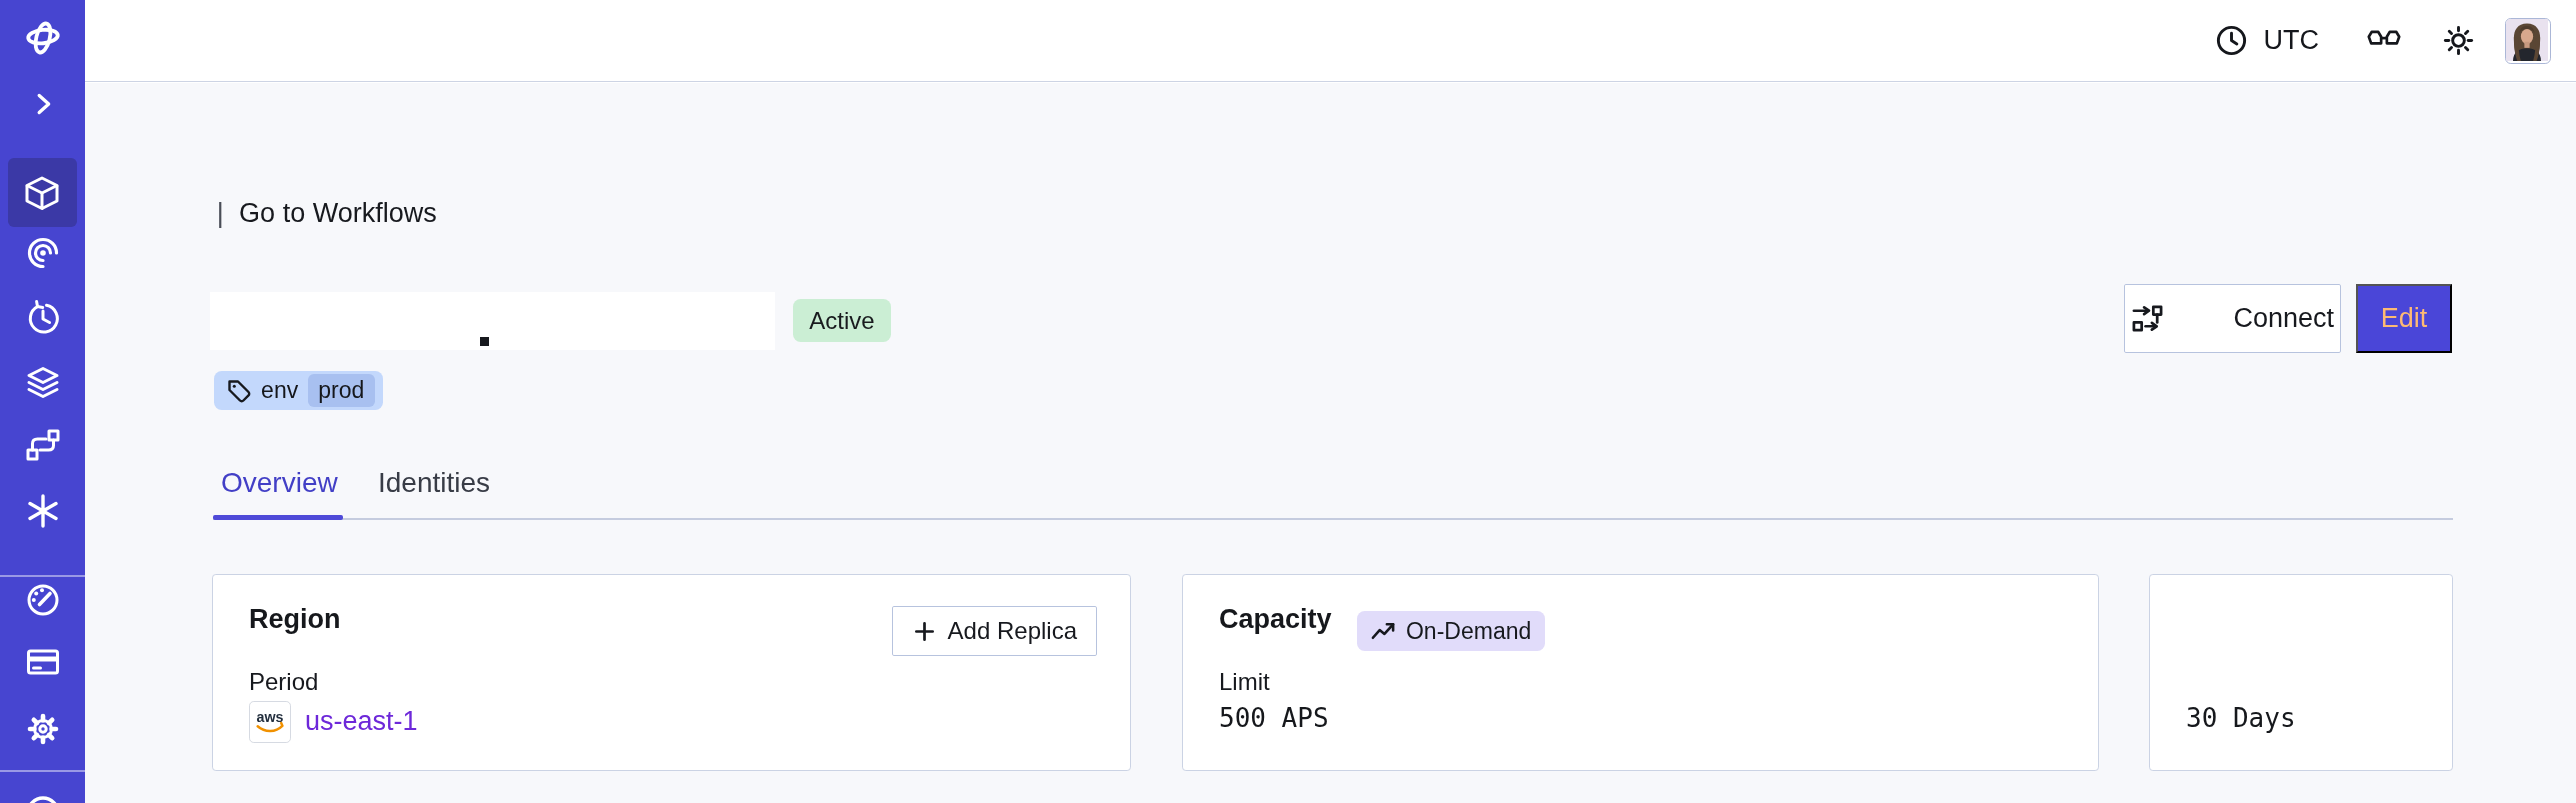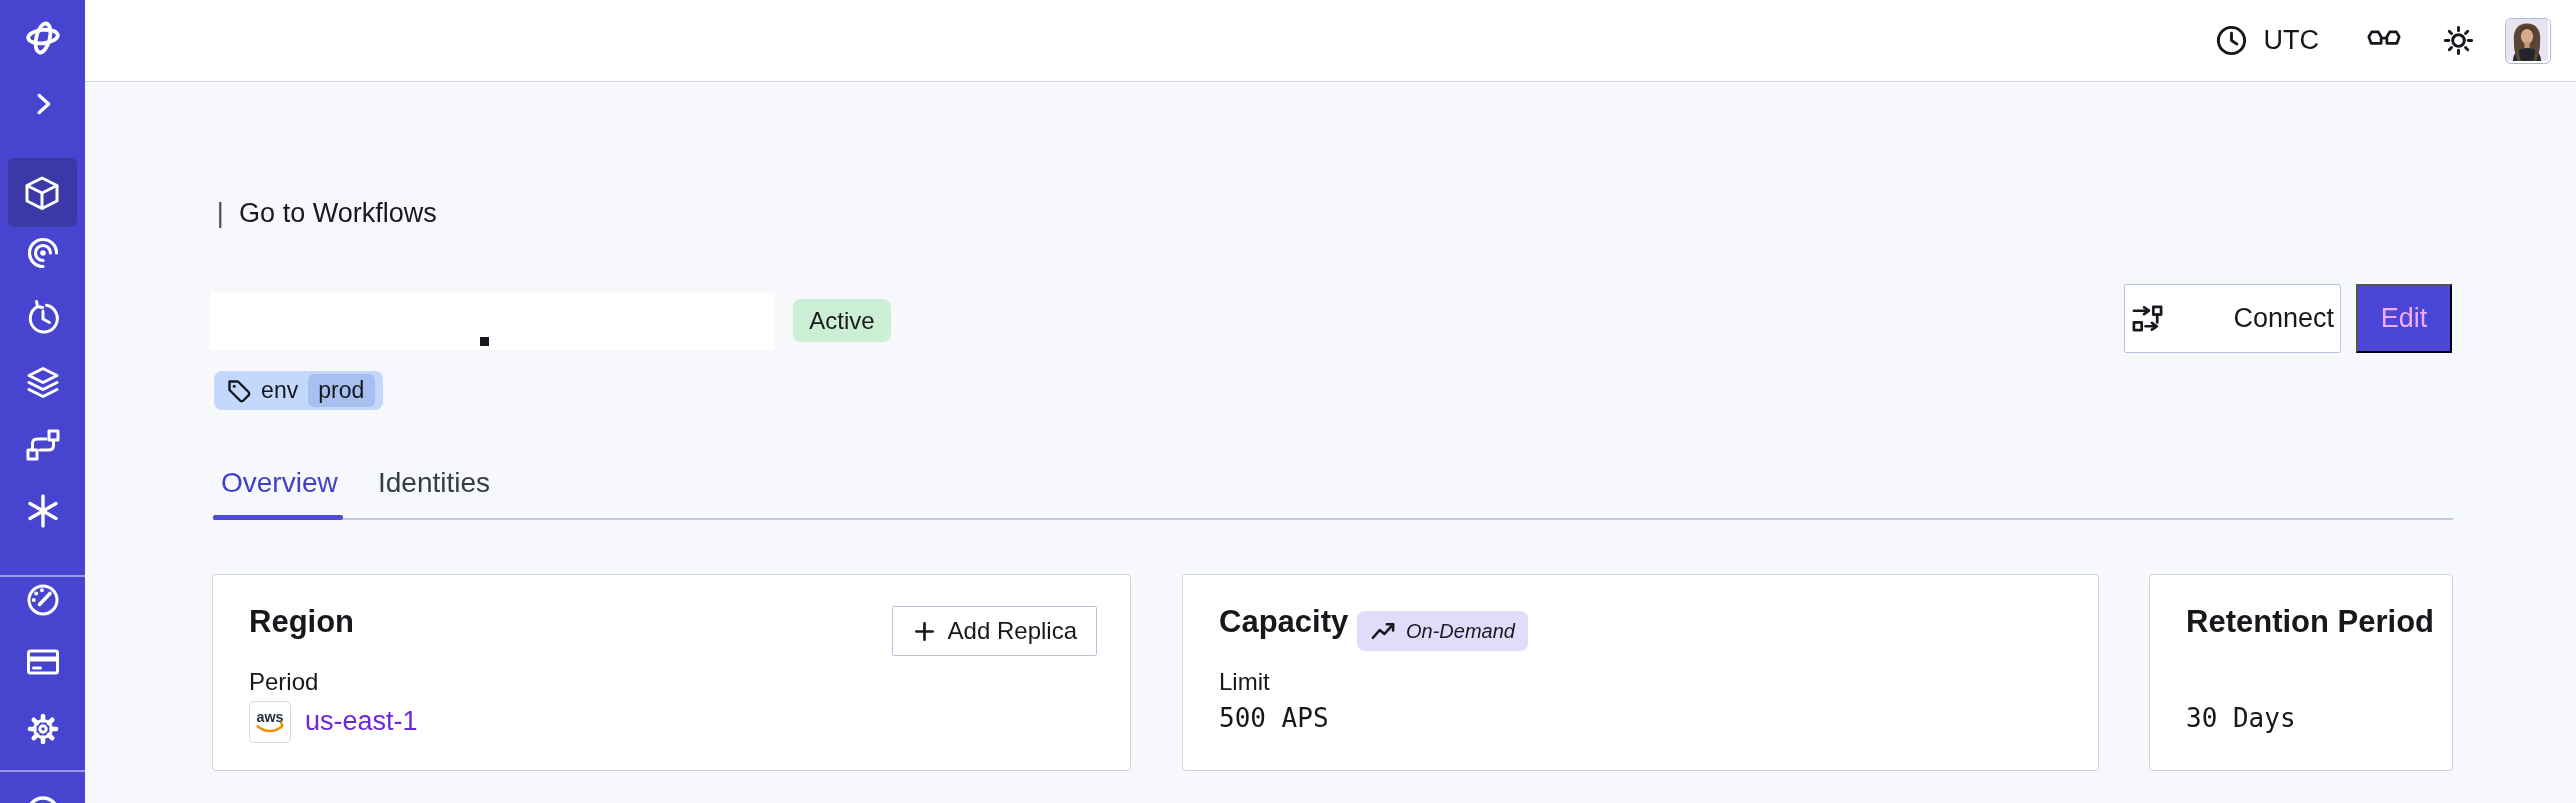--- a/index.html
+++ b/index.html
@@ -32,47 +32,47 @@
   .crumb-sep{font-size:27px;color:#4a4e57;padding:0 3.8px;}
 
   .redact-box{left:210px;top:292px;width:565px;height:58px;background:#ffffff;}
   .redact-dot{left:480px;top:337px;width:8.6px;height:8.6px;background:#17191e;}
 
   .badge-active{left:793px;top:299px;height:43px;padding:0 16.3px;border-radius:7.7px;background:#cbeed4;
     display:inline-flex;align-items:center;font-size:24px;color:#191b1e;}
 
   .btn-connect{left:2124px;top:284px;width:217px;height:69px;background:#fff;border:1.9px solid #b7c3de;border-radius:1.9px;
     display:flex;align-items:center;justify-content:space-between;gap:14.4px;font-size:27px;color:#17191e;cursor:pointer;box-sizing:border-box;}
-  .btn-edit{left:2356px;top:284px;width:96px;height:69px;background:#4a46d8;color:#f0abfc;font-size:27px;
+  .btn-edit{left:2356px;top:284px;width:96px;height:69px;background:#4a46d8;color:#fdba74;font-size:27px;
     display:flex;align-items:center;justify-content:center;cursor:pointer;}
 
   .tag-chip{left:214px;top:371px;height:39px;background:#c3d8fc;border-radius:7.7px;
     display:inline-flex;align-items:center;gap:9.6px;padding:0 8.6px 0 11.5px;font-size:23px;color:#15171b;}
   .tag-inner{background:#a8c0f0;border-radius:5.8px;padding:2.9px 10.5px;}
 
   .tab{position:absolute;top:467px;font-size:28px;font-weight:500;cursor:pointer;text-align:right;}
   .tab-active{color:#423fc6;}
   .tab-idle{color:#383c46;}
   .tab-bar-active{left:213px;top:515px;width:130px;height:4.8px;background:#4f4ad8;border-radius:1.9px;}
   .tab-bar-gray{left:213px;top:518px;width:2240px;height:1.9px;background:#c5ccdf;}
 
   
   .card{top:574px;height:197px;background:#fff;border:1.9px solid #cbd3e4;border-radius:3.8px;box-sizing:border-box;position:absolute;}
-  .card-title{position:absolute;left:36px;top:29px;font-size:31px;font-weight:600;color:#16181c;}
+  .card-title{position:absolute;left:36px;top:29px;font-size:27px;font-weight:600;color:#16181c;}
   .card-label{position:absolute;left:36px;top:93px;font-size:24px;color:#17191e;}
   .mono-val{position:absolute;left:36px;top:128px;font-size:26px;color:#16181c;font-family:"DejaVu Sans Mono",monospace;}
 
   .btn-add-replica{position:absolute;right:33px;top:31px;height:50px;padding:3px 19px;background:#fff;border:1.9px solid #b7c3de;border-radius:1.9px;
     display:flex;align-items:center;gap:10.5px;font-size:24px;color:#17191e;cursor:pointer;box-sizing:border-box;}
   .aws-badge{position:absolute;left:36px;top:126px;width:42px;height:42px;background:#fff;border:1.9px solid #d6dae2;border-radius:4.8px;
     display:flex;align-items:center;justify-content:center;box-sizing:border-box;}
   .region-val{position:absolute;left:92px;top:131px;font-size:27px;color:#6d28d9;text-align:right;}
 
   .badge-ondemand{position:absolute;left:174px;top:36px;height:40px;background:#e1dcfa;border-radius:7.7px;
-    display:inline-flex;align-items:center;gap:8.6px;padding:0 13.4px;font-size:20px;color:#17191e;font-style:italic;}
+    display:inline-flex;align-items:center;gap:8.6px;padding:0 13.4px;font-size:23px;color:#17191e;}
   .annotation{position:absolute;left:628px;top:24px;width:261px;height:66px;border:4.8px solid #e8492c;box-sizing:border-box;}
   .btn-manage{position:absolute;left:5.8px;top:5.8px;right:5.8px;bottom:5.8px;background:#fff;border:1.9px solid #b7c3de;
     display:flex;align-items:center;justify-content:center;gap:12.5px;font-size:24px;color:#17191e;cursor:pointer;}
 </style>
 </head>
 <body>
 
 <div class="abs sidebar">
 
   <div class="sb-item" style="top:15.3px;">
@@ -316,16 +316,15 @@
         <path d="M17.5 5.5 H24 V12"></path>
       </g>
     </svg>
     <span>On-Demand</span>
   </div>
   <div class="card-label">Limit</div>
   <div class="mono-val">500 APS</div>
 </div>
 
 <div class="card" style="left:2149px;width:304px;">
-  <div class="card-title">Retention Period</div>
   <div class="mono-val">30 Days</div>
 </div>
 
 
 </body></html>

